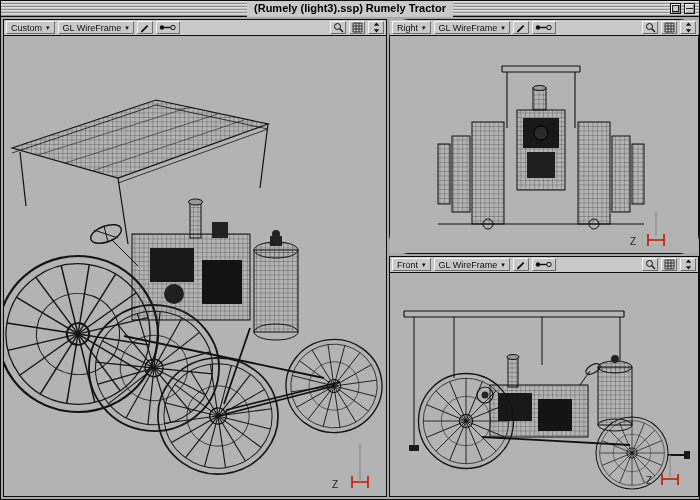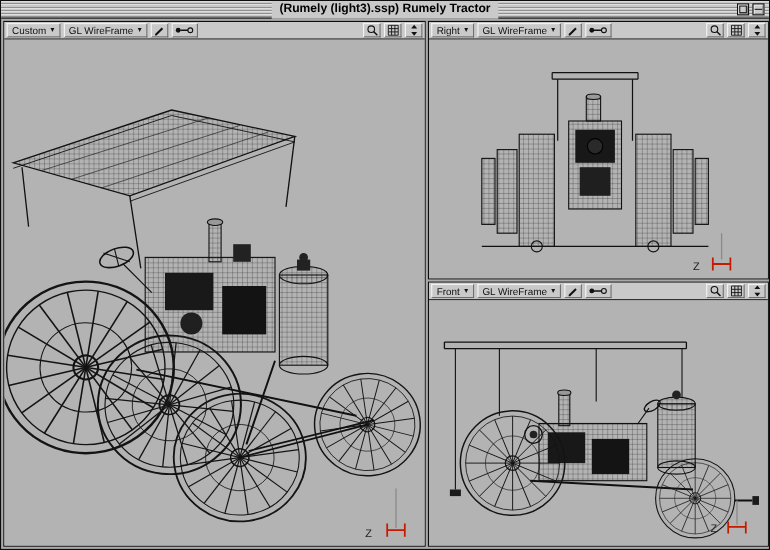--- a/index.html
+++ b/index.html
@@ -20,21 +20,21 @@
   .winbtn.zoom { right:18px; }
   .winbtn.collapse { right:4px; }
   .winbtn.collapse::after { content:""; position:absolute; left:1px; right:1px; top:4px;
     border-top:1px solid #222; }
   .winbtn.zoom::after { content:""; position:absolute; left:1px; top:1px; width:5px; height:5px;
     border:1px solid #222; }
   
   .panel { position:absolute; border:1px solid #0d0d0d; background:#b3b3b3;
            display:flex; flex-direction:column; }
   #panel-custom { left:2px;  top:18px;  width:384px; height:478px; }
-  #panel-right  { left:388px; top:18px;  width:310px; height:235px; }
+  #panel-right  { left:388px; top:18px;  width:310px; height:235px;border-radius:20px; }
   #panel-front  { left:388px; top:255px; width:310px; height:241px;text-align:right; }
   .vp-header { flex:0 0 16px; height:16px; background:#c9c9c9; border-bottom:1px solid #0d0d0d;
     display:flex; align-items:center; gap:3px; padding:1px 2px; }
   .dropdown { display:flex; align-items:center; gap:4px; height:13px; padding:0 4px;
     font-size:9px; color:#111; background:#c9c9c9; border:1px solid;
     border-color:#f5f5f5 #6f6f6f #6f6f6f #f5f5f5; white-space:nowrap; cursor:default; }
   .dd-arrow { font-size:7px; line-height:1; color:#111; }
   .tool-btn { width:16px; height:13px; flex:0 0 auto; display:flex; align-items:center;
     justify-content:center; background:#c9c9c9; border:1px solid;
     border-color:#f5f5f5 #6f6f6f #6f6f6f #f5f5f5; }

